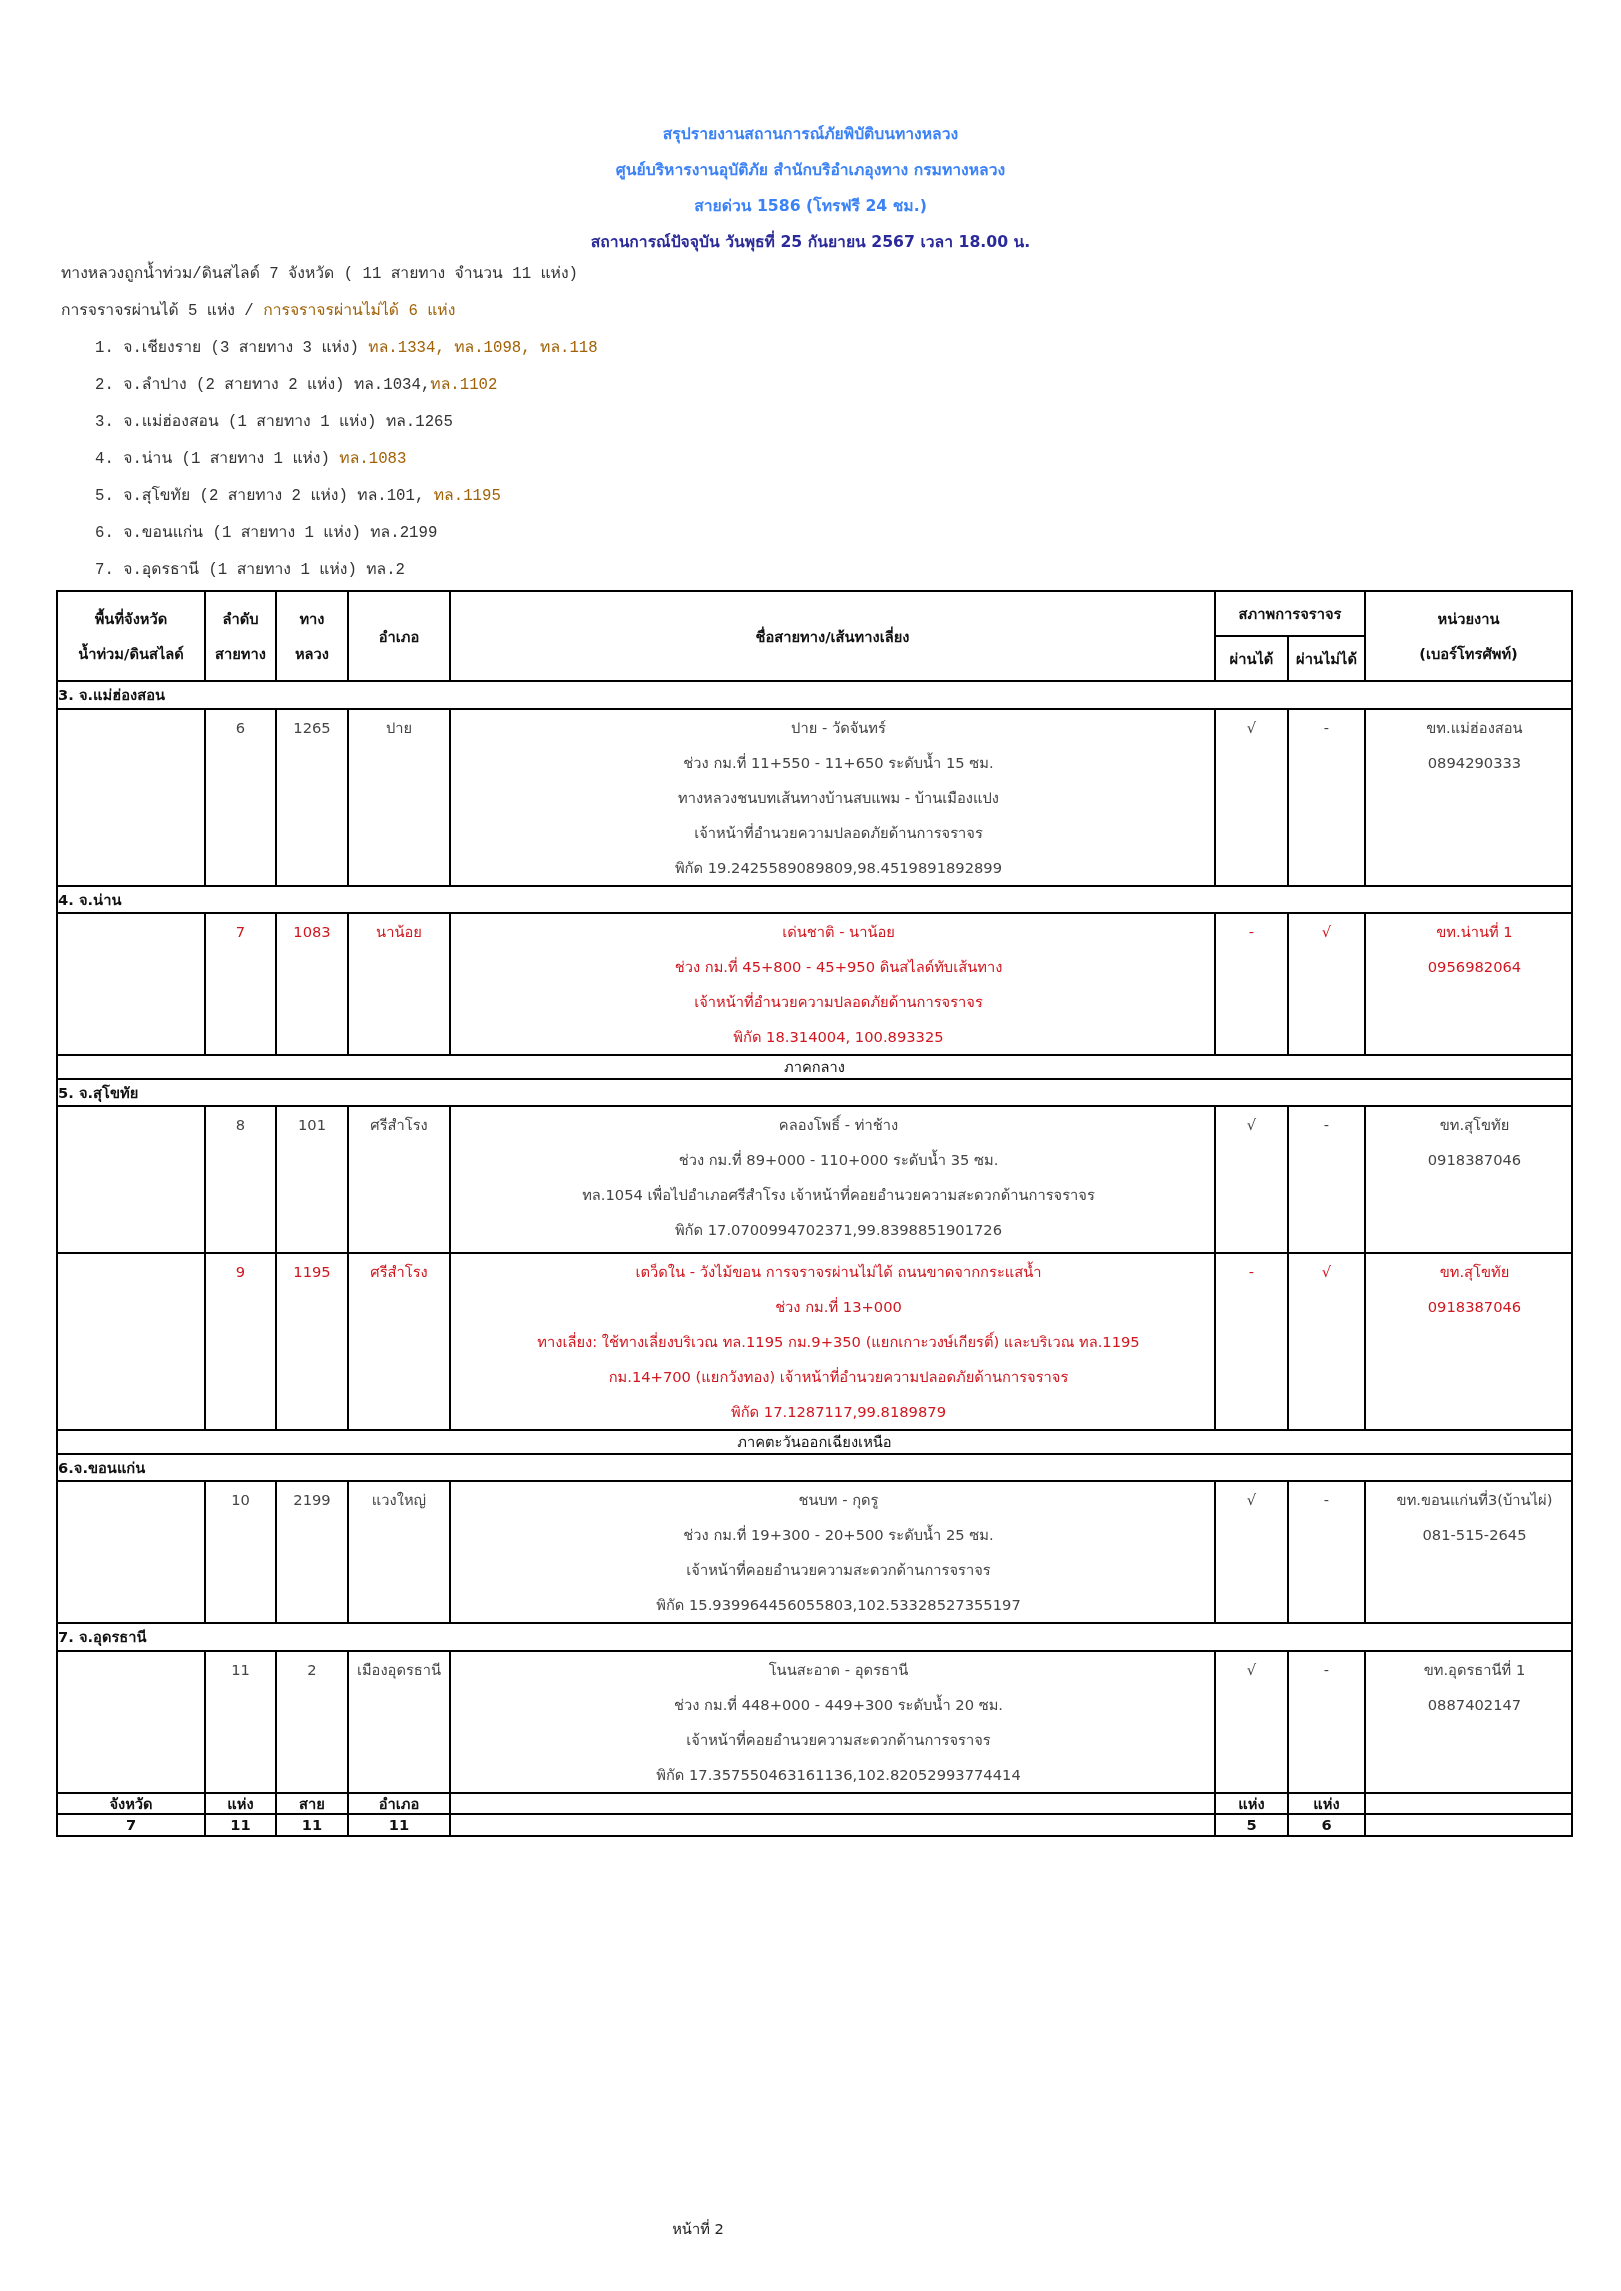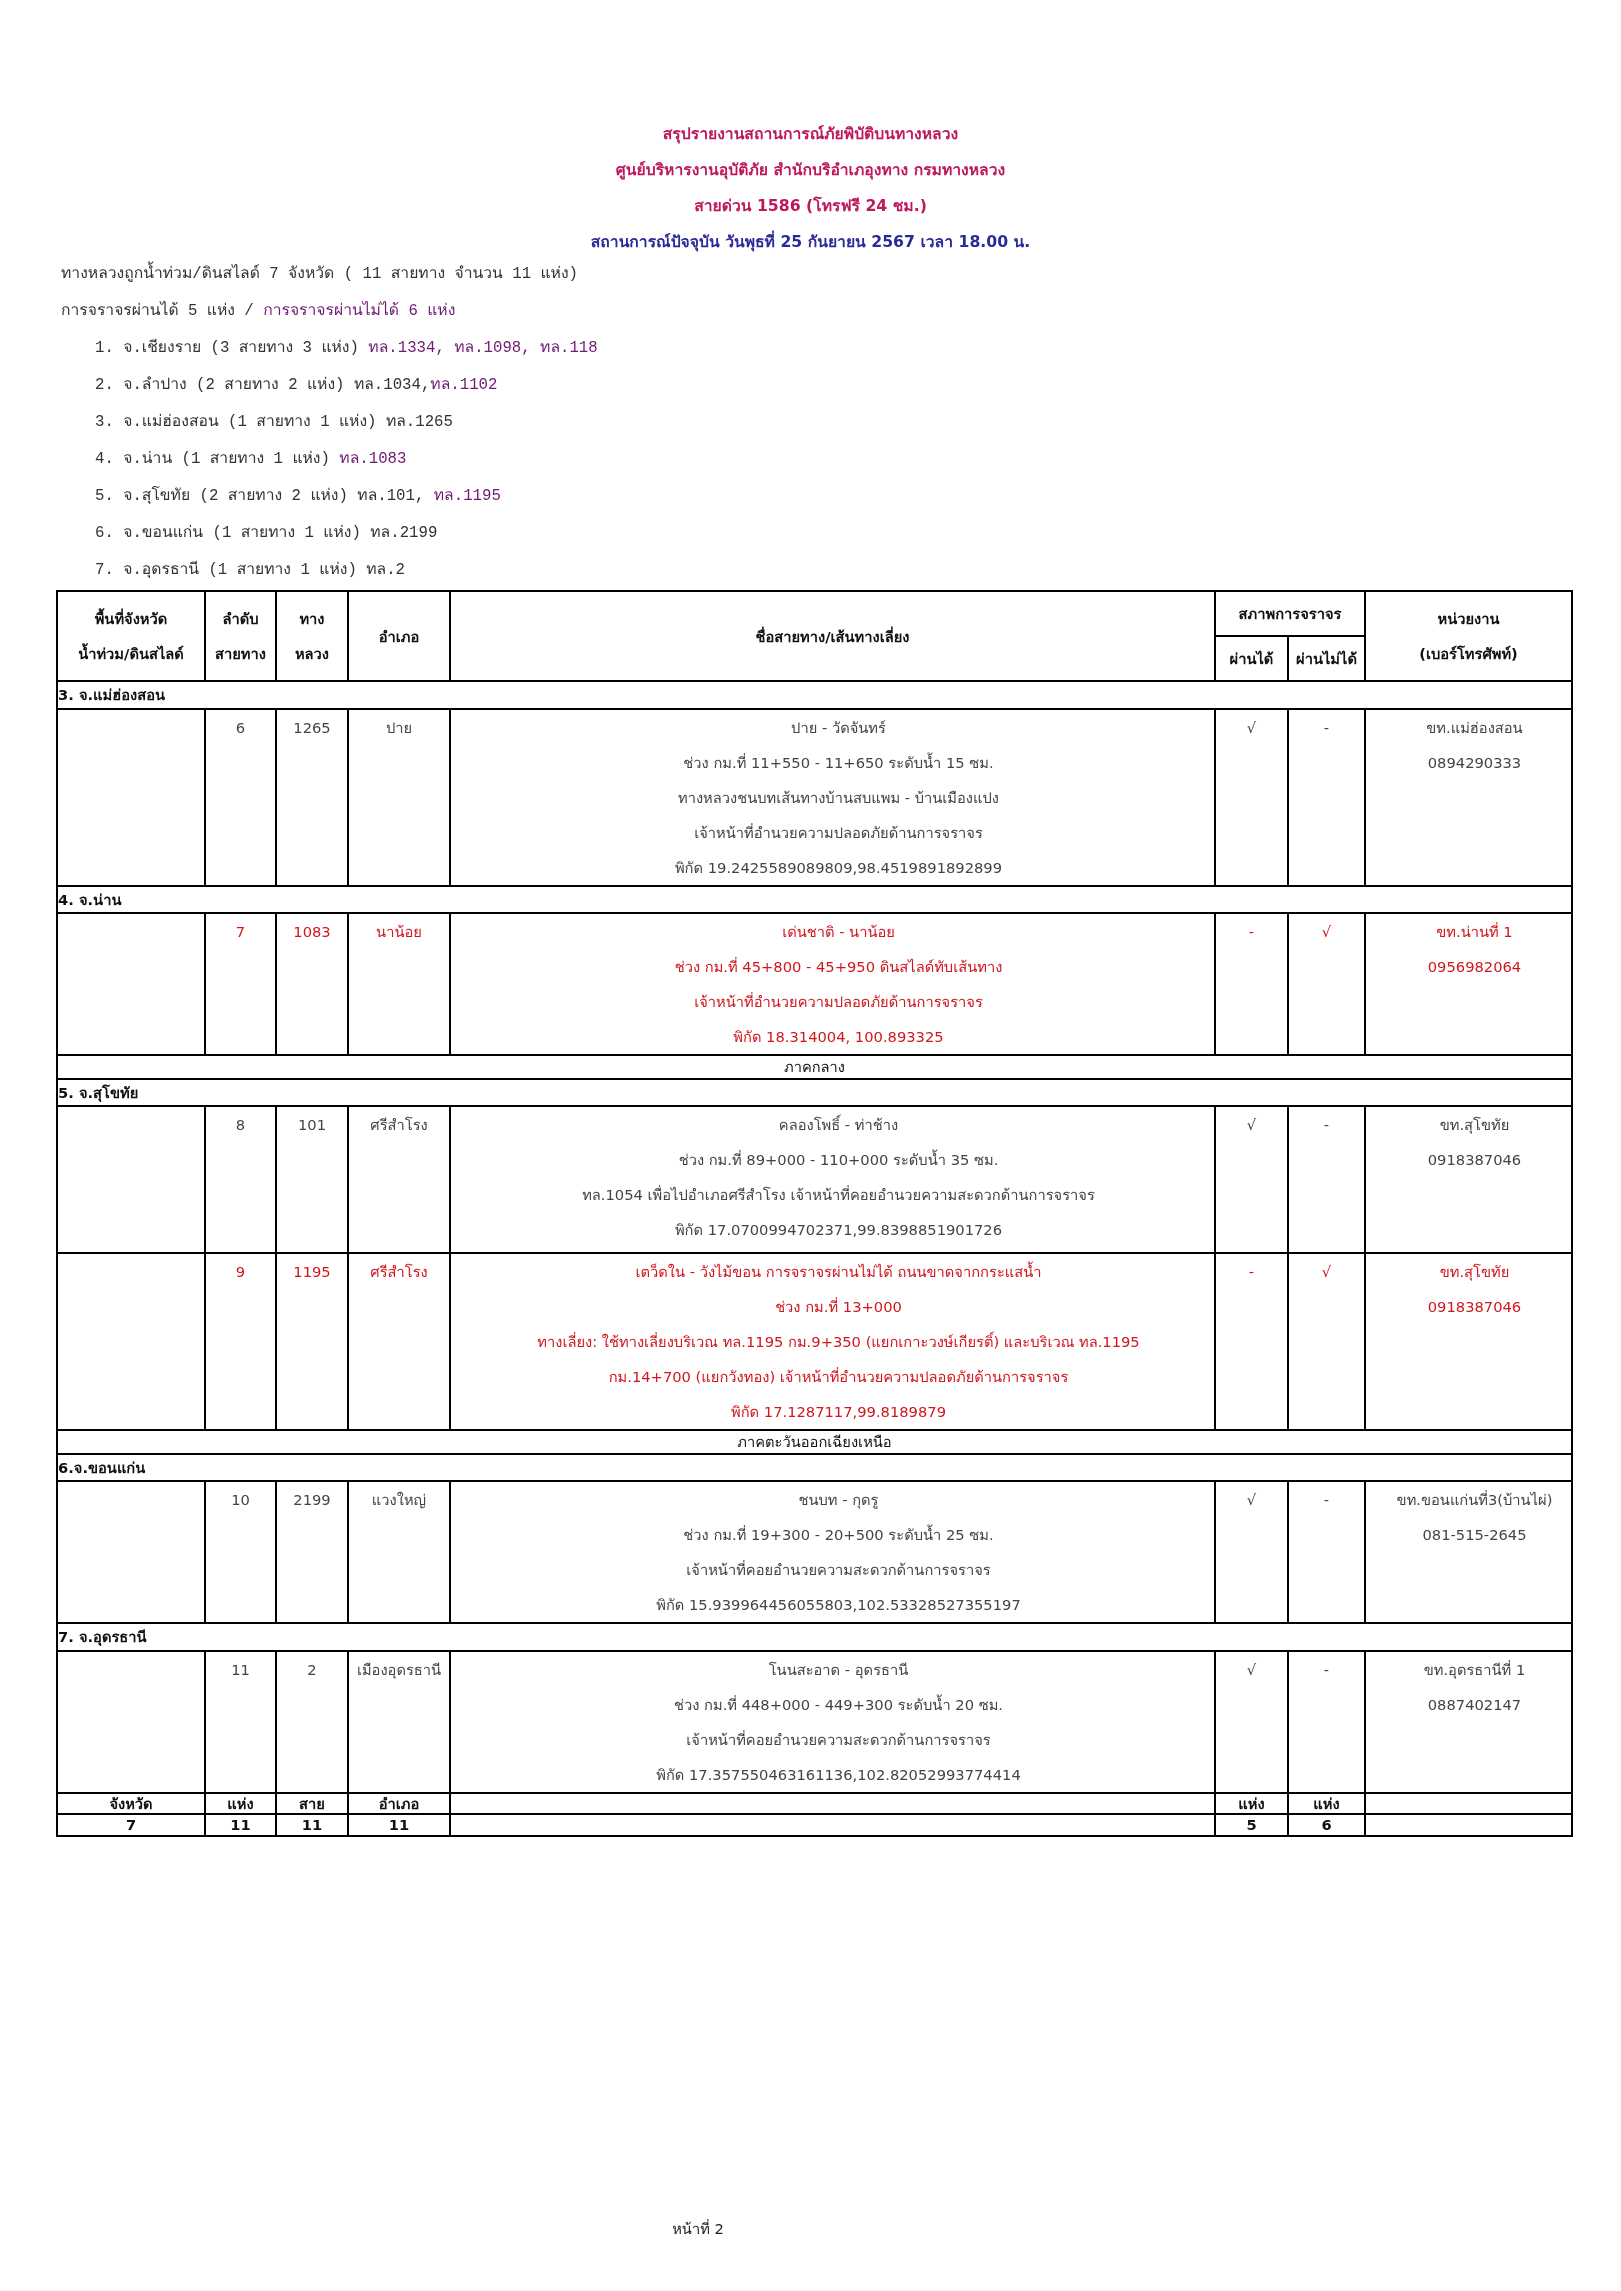--- a/index.html
+++ b/index.html
@@ -1,23 +1,23 @@
 <!DOCTYPE html>
 <html><head>
 <meta charset="utf-8">
 <style>
   html, body { margin: 0; padding: 0; background: #ffffff; }
   body { width: 1621px; height: 2292px; position: relative; font-family: "DejaVu Sans", sans-serif; color: #222; }
   .title-block { position: absolute; top: 116px; left: 0; width: 1621px; text-align: center; }
-  .title-line { font-size: 15.7px; font-weight: bold; color: #be185d; height: 36px; line-height: 36px; }
+  .title-line { font-size: 15.7px; font-weight: bold; color: #3b82f6; height: 36px; line-height: 36px; }
   .title-line.blue { color: #2b2a9a; }
   .summary { position: absolute; left: 61px; top: 262px; font-size: 15.7px; color: #333; font-family: Liberation Mono, monospace; }
   .summary .line { height: 37px; line-height: 25.5px; }
   .summary .item { padding-left: 34px; }
-  .red { color: #701a75; }
+  .red { color: #a16207; }
   .redtxt { color: #d0161e; }
   table.main { position: absolute; left: 56px; top: 590px; width: 1514px; border-collapse: collapse; font-size: 14.7px; table-layout: fixed; }
   table.main td, table.main th { border: 2px solid #000; vertical-align: top; padding: 0; }
   table.main th { font-weight: bold; font-size: 14.7px; color: #111; vertical-align: middle; text-align: center; line-height: 35px; }
   .hdr-row1 th { height: 43px; }
   .hdr-row2 th { height: 43px; }
   .section td { height: 25.5px; font-weight: bold; line-height: 25.5px; padding-left: 2.9px; font-size: 14.7px; color: #111; }
   .region td { height: 21.6px; font-weight: normal; text-align: center; line-height: 21.6px; font-size: 14.7px; color: #111; }
   .data td { text-align: center; line-height: 35px; color: #444; padding-top: 2px; }
   .data.redrow td { color: #d0161e; }

